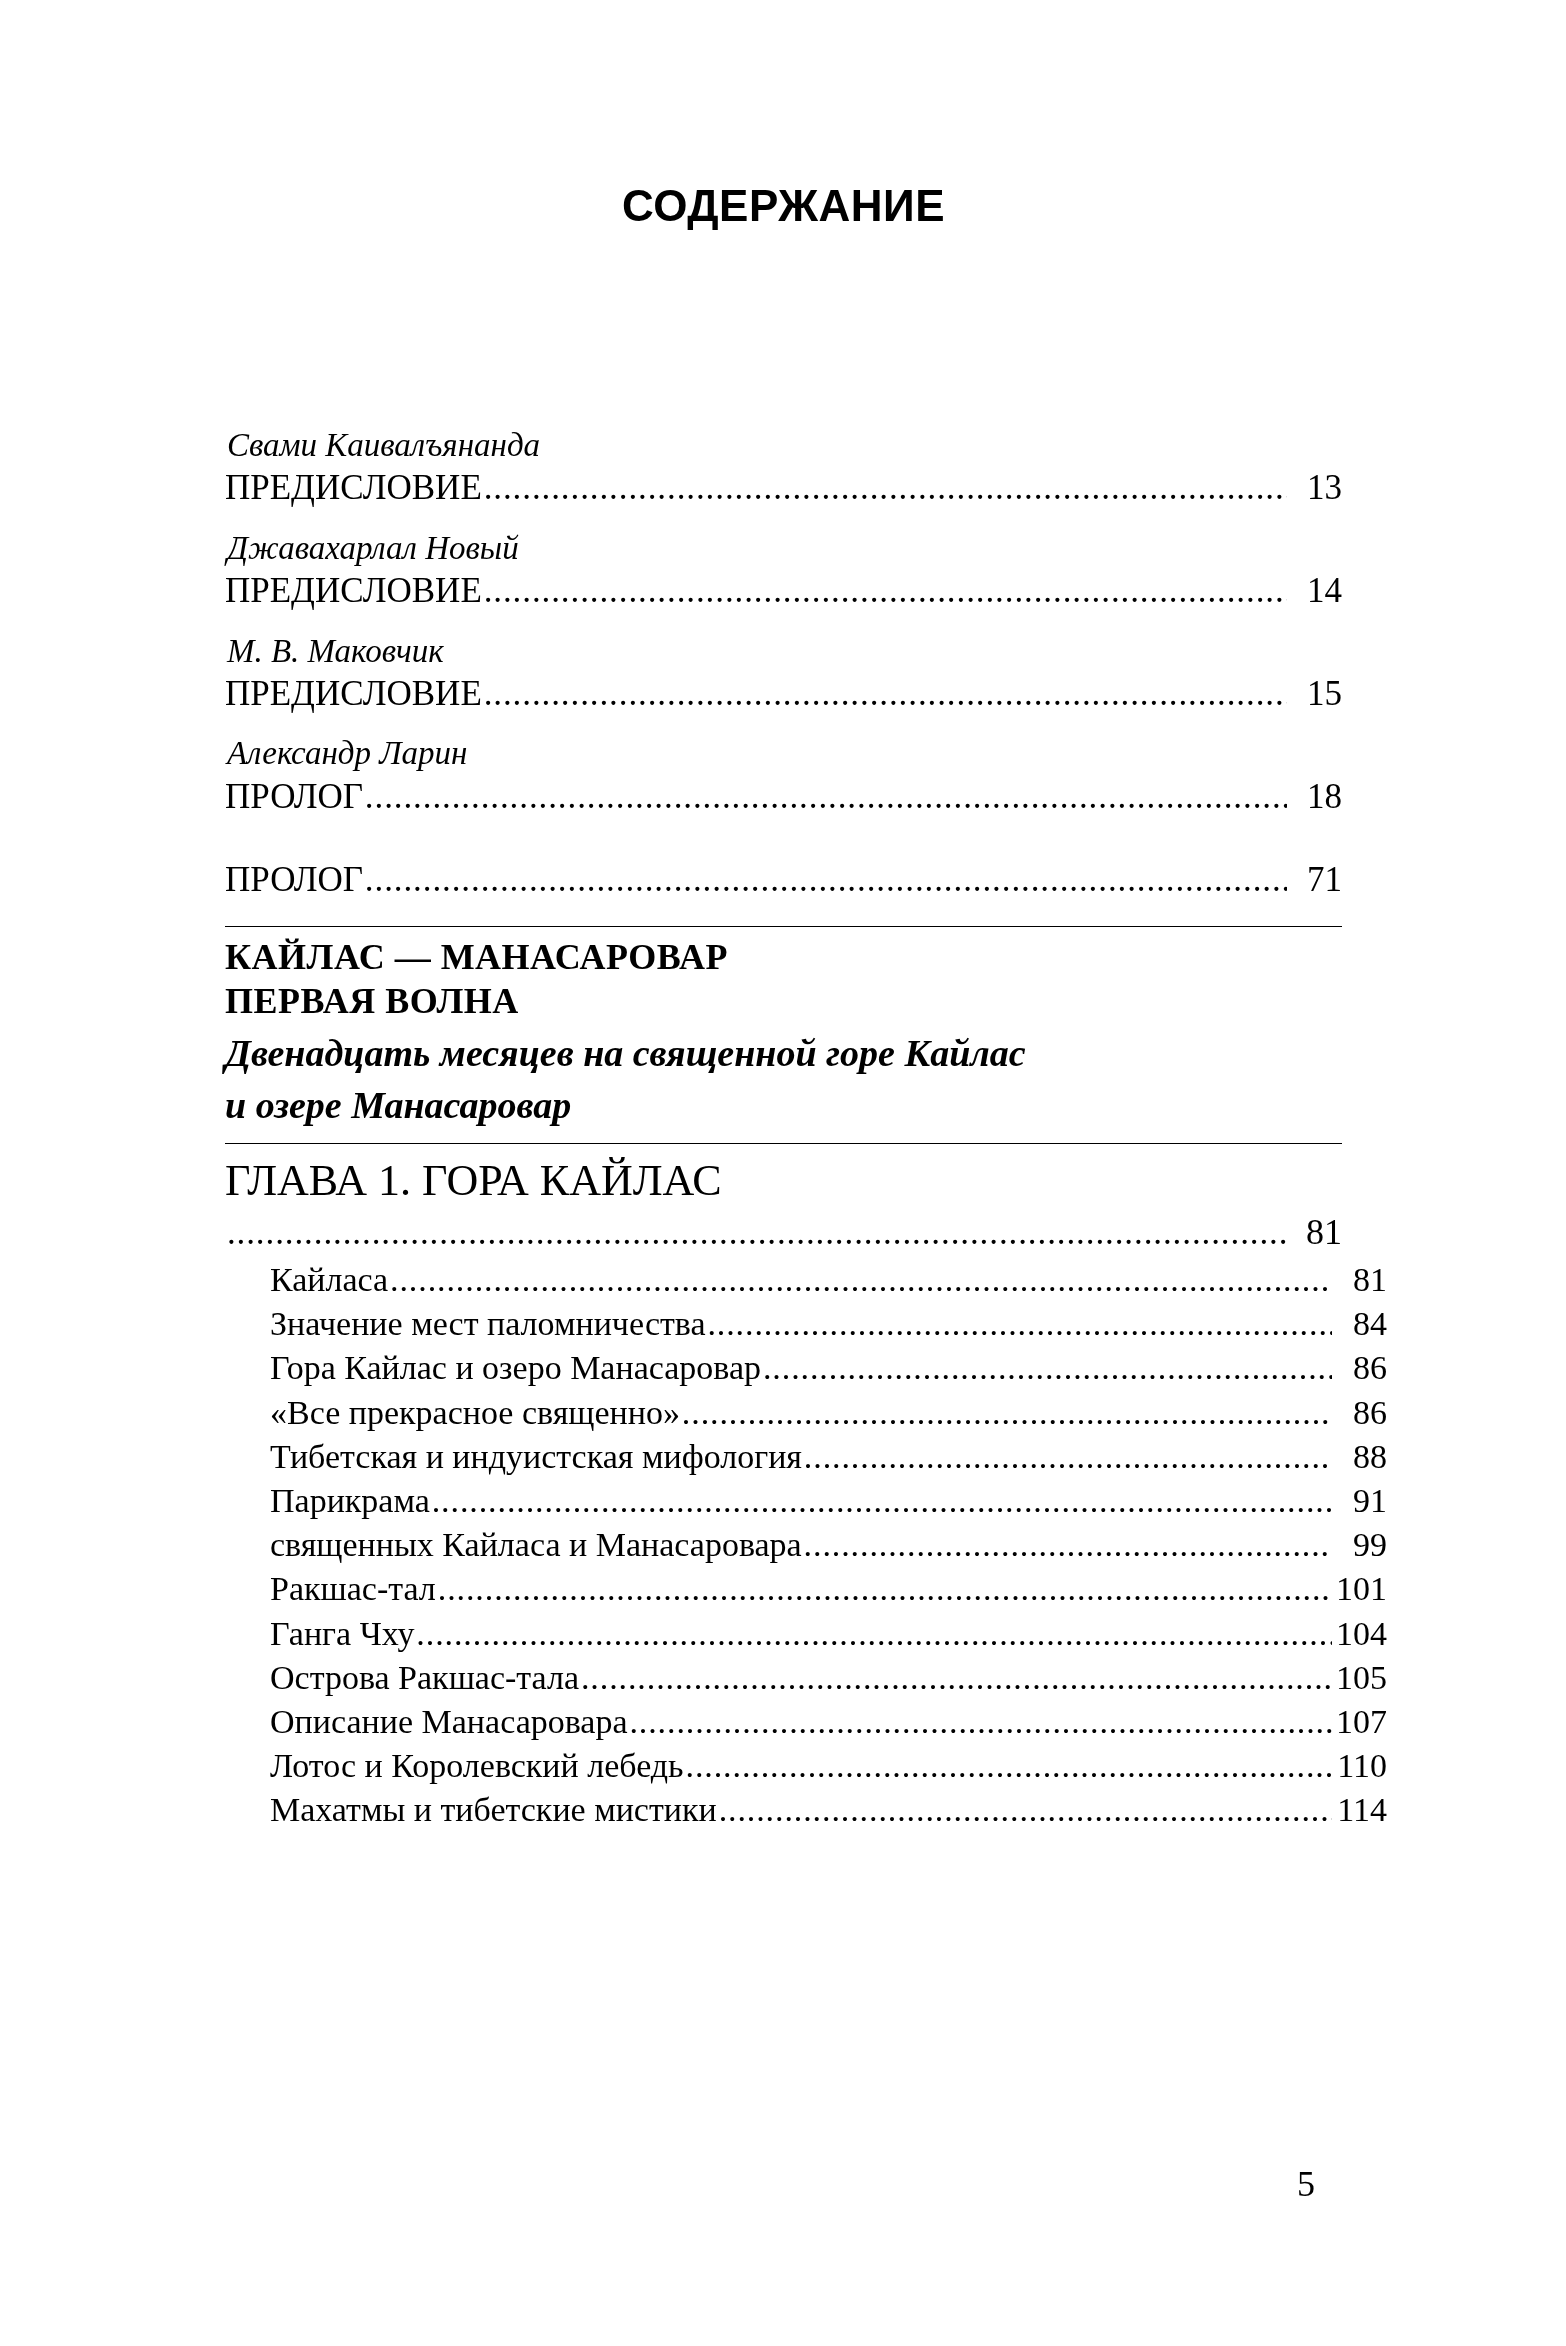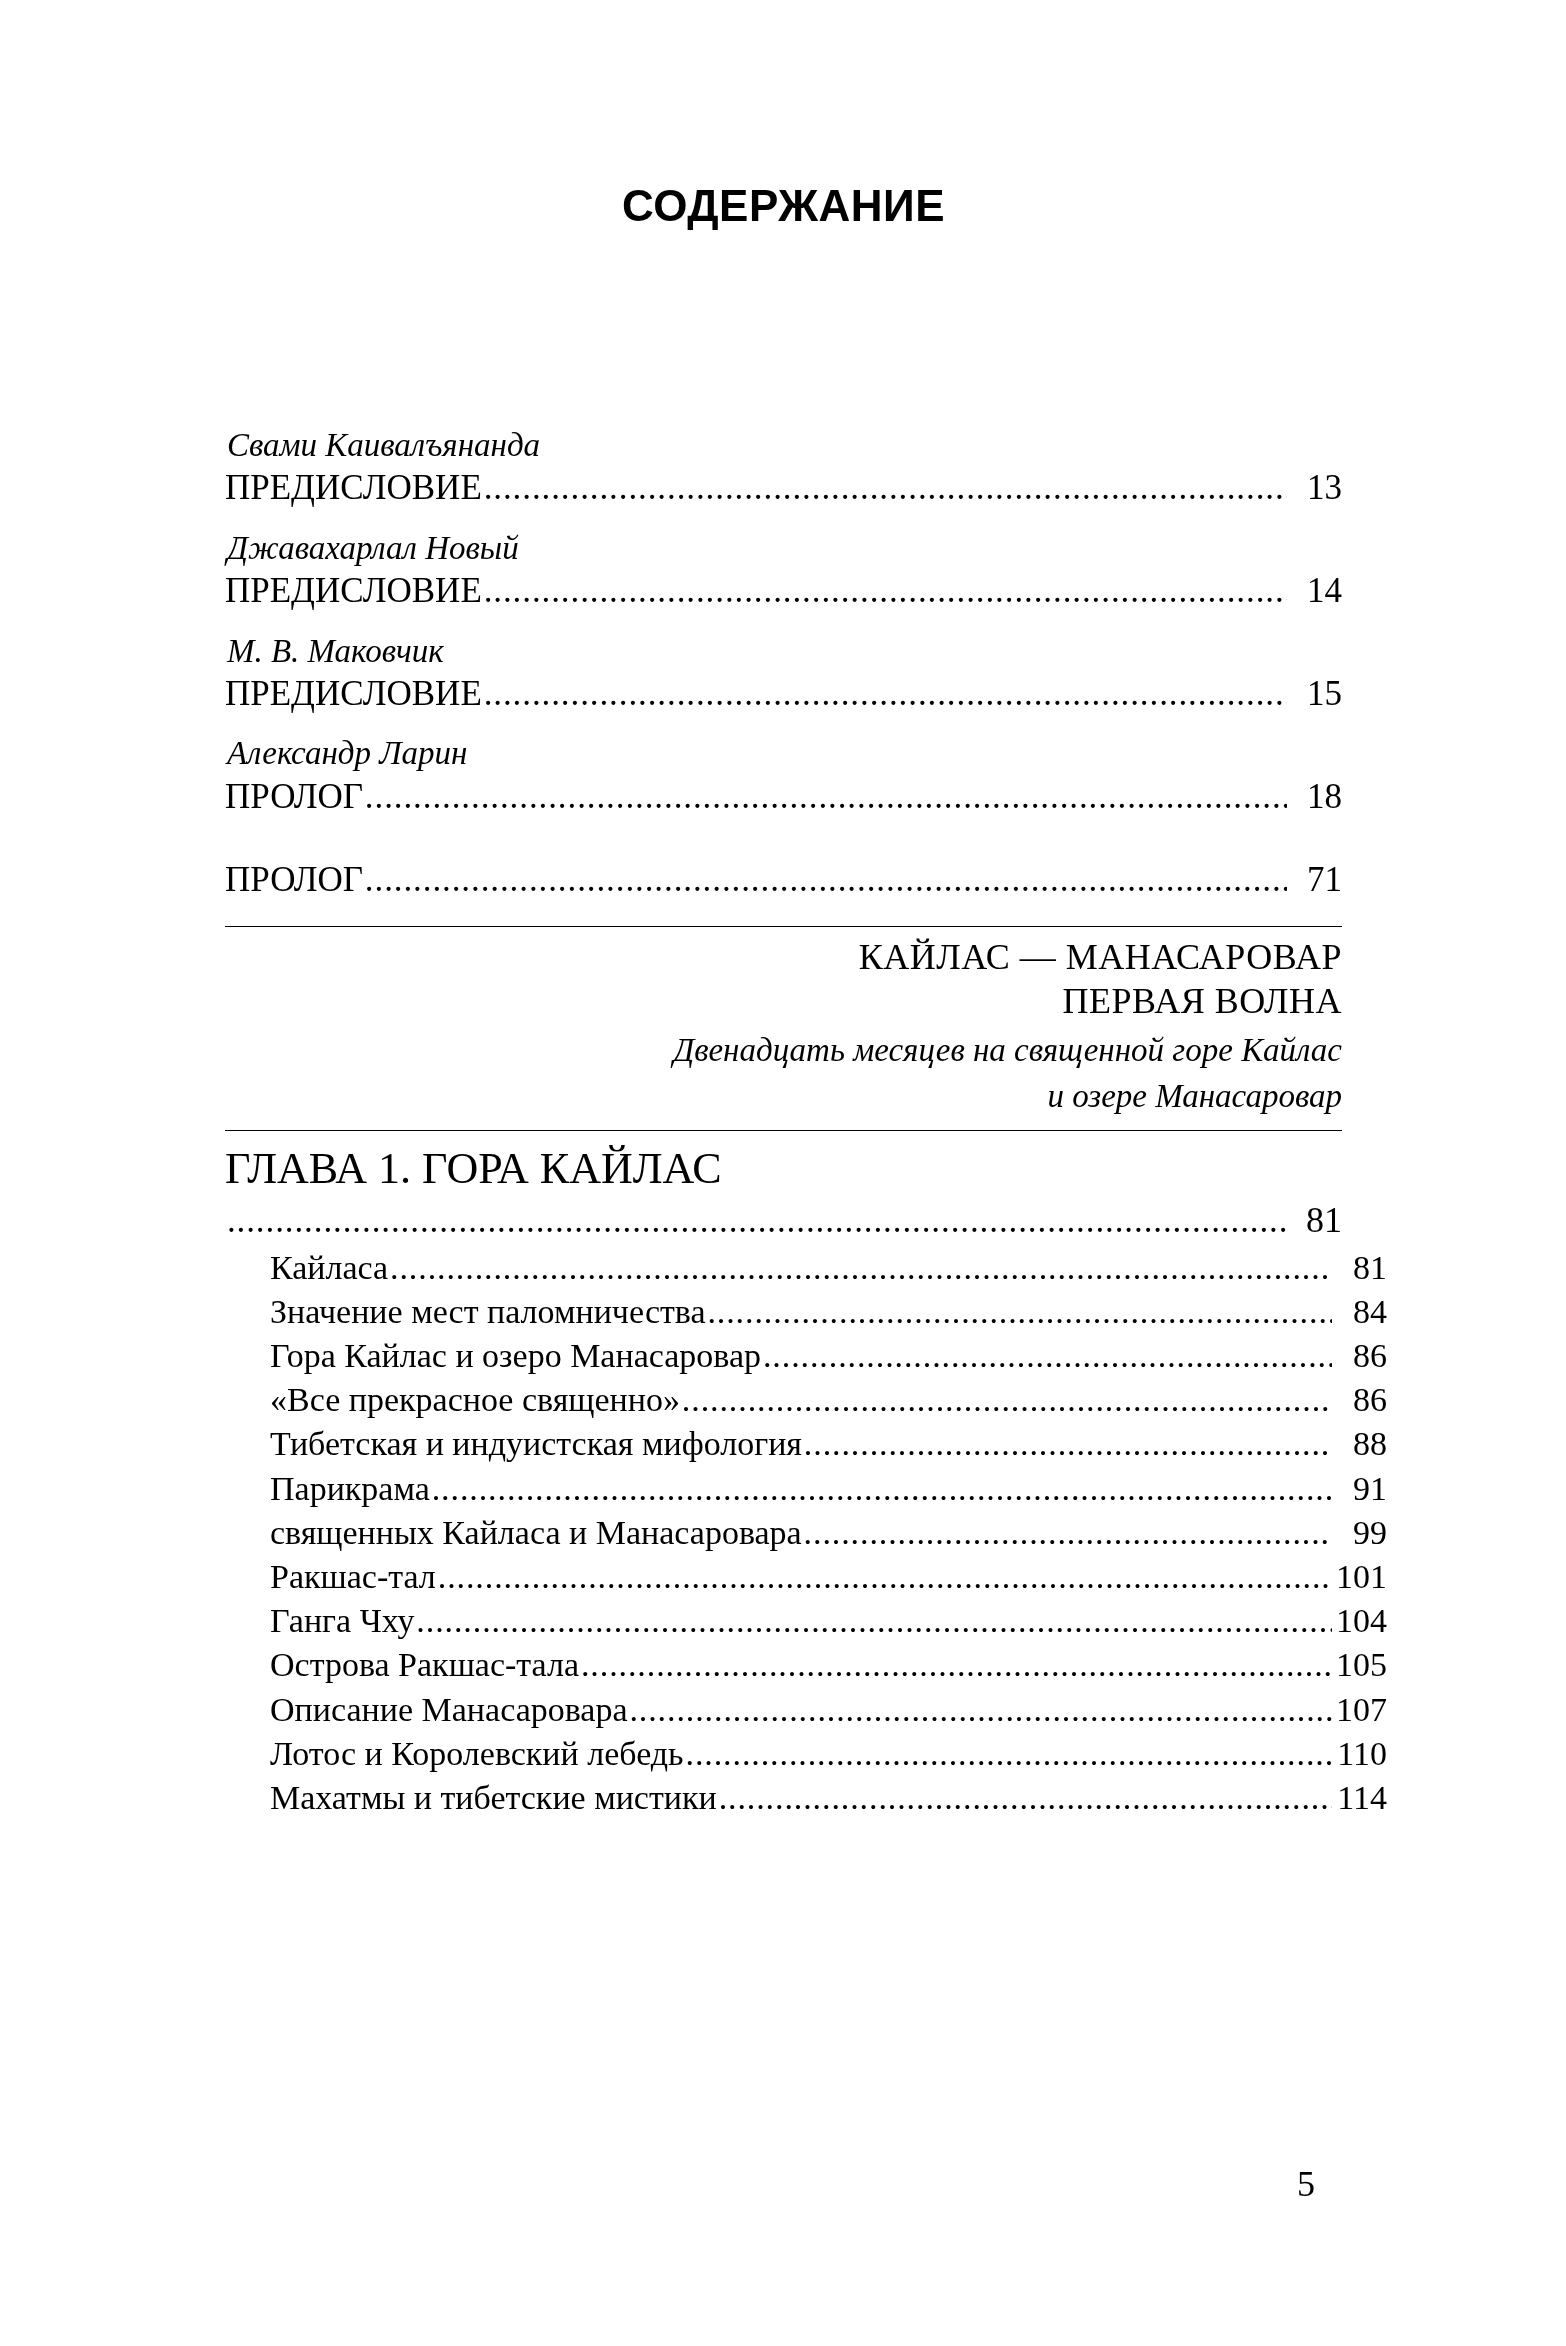--- a/index.html
+++ b/index.html
@@ -78,31 +78,32 @@
   .prolog-standalone {
     margin-top: 38px;
     margin-bottom: 23px;
   }
 
   .section-head {
     border-top: 1.9px solid #000;
     border-bottom: 1.9px solid #000;
     padding: 9.5px 0 13.2px 0;
     margin-top: 15px;
-    text-align: right;
+    text-align: left;
+    font-weight: bold;
   }
   .section-head .sh-line1,
   .section-head .sh-line2 {
     font-size: 36px;
     line-height: 1.22;
     letter-spacing: 0.5px;
   }
   .section-head .sh-sub {
     font-style: italic;
-    font-size: 33px;
+    font-size: 38px;
     line-height: 1.24;
     margin-top: 5.7px;
   }
 
   .chapter-block {
     margin-top: 9.5px;
   }
   .chapter-title-line {
     font-size: 44px;
     line-height: 1.28;

